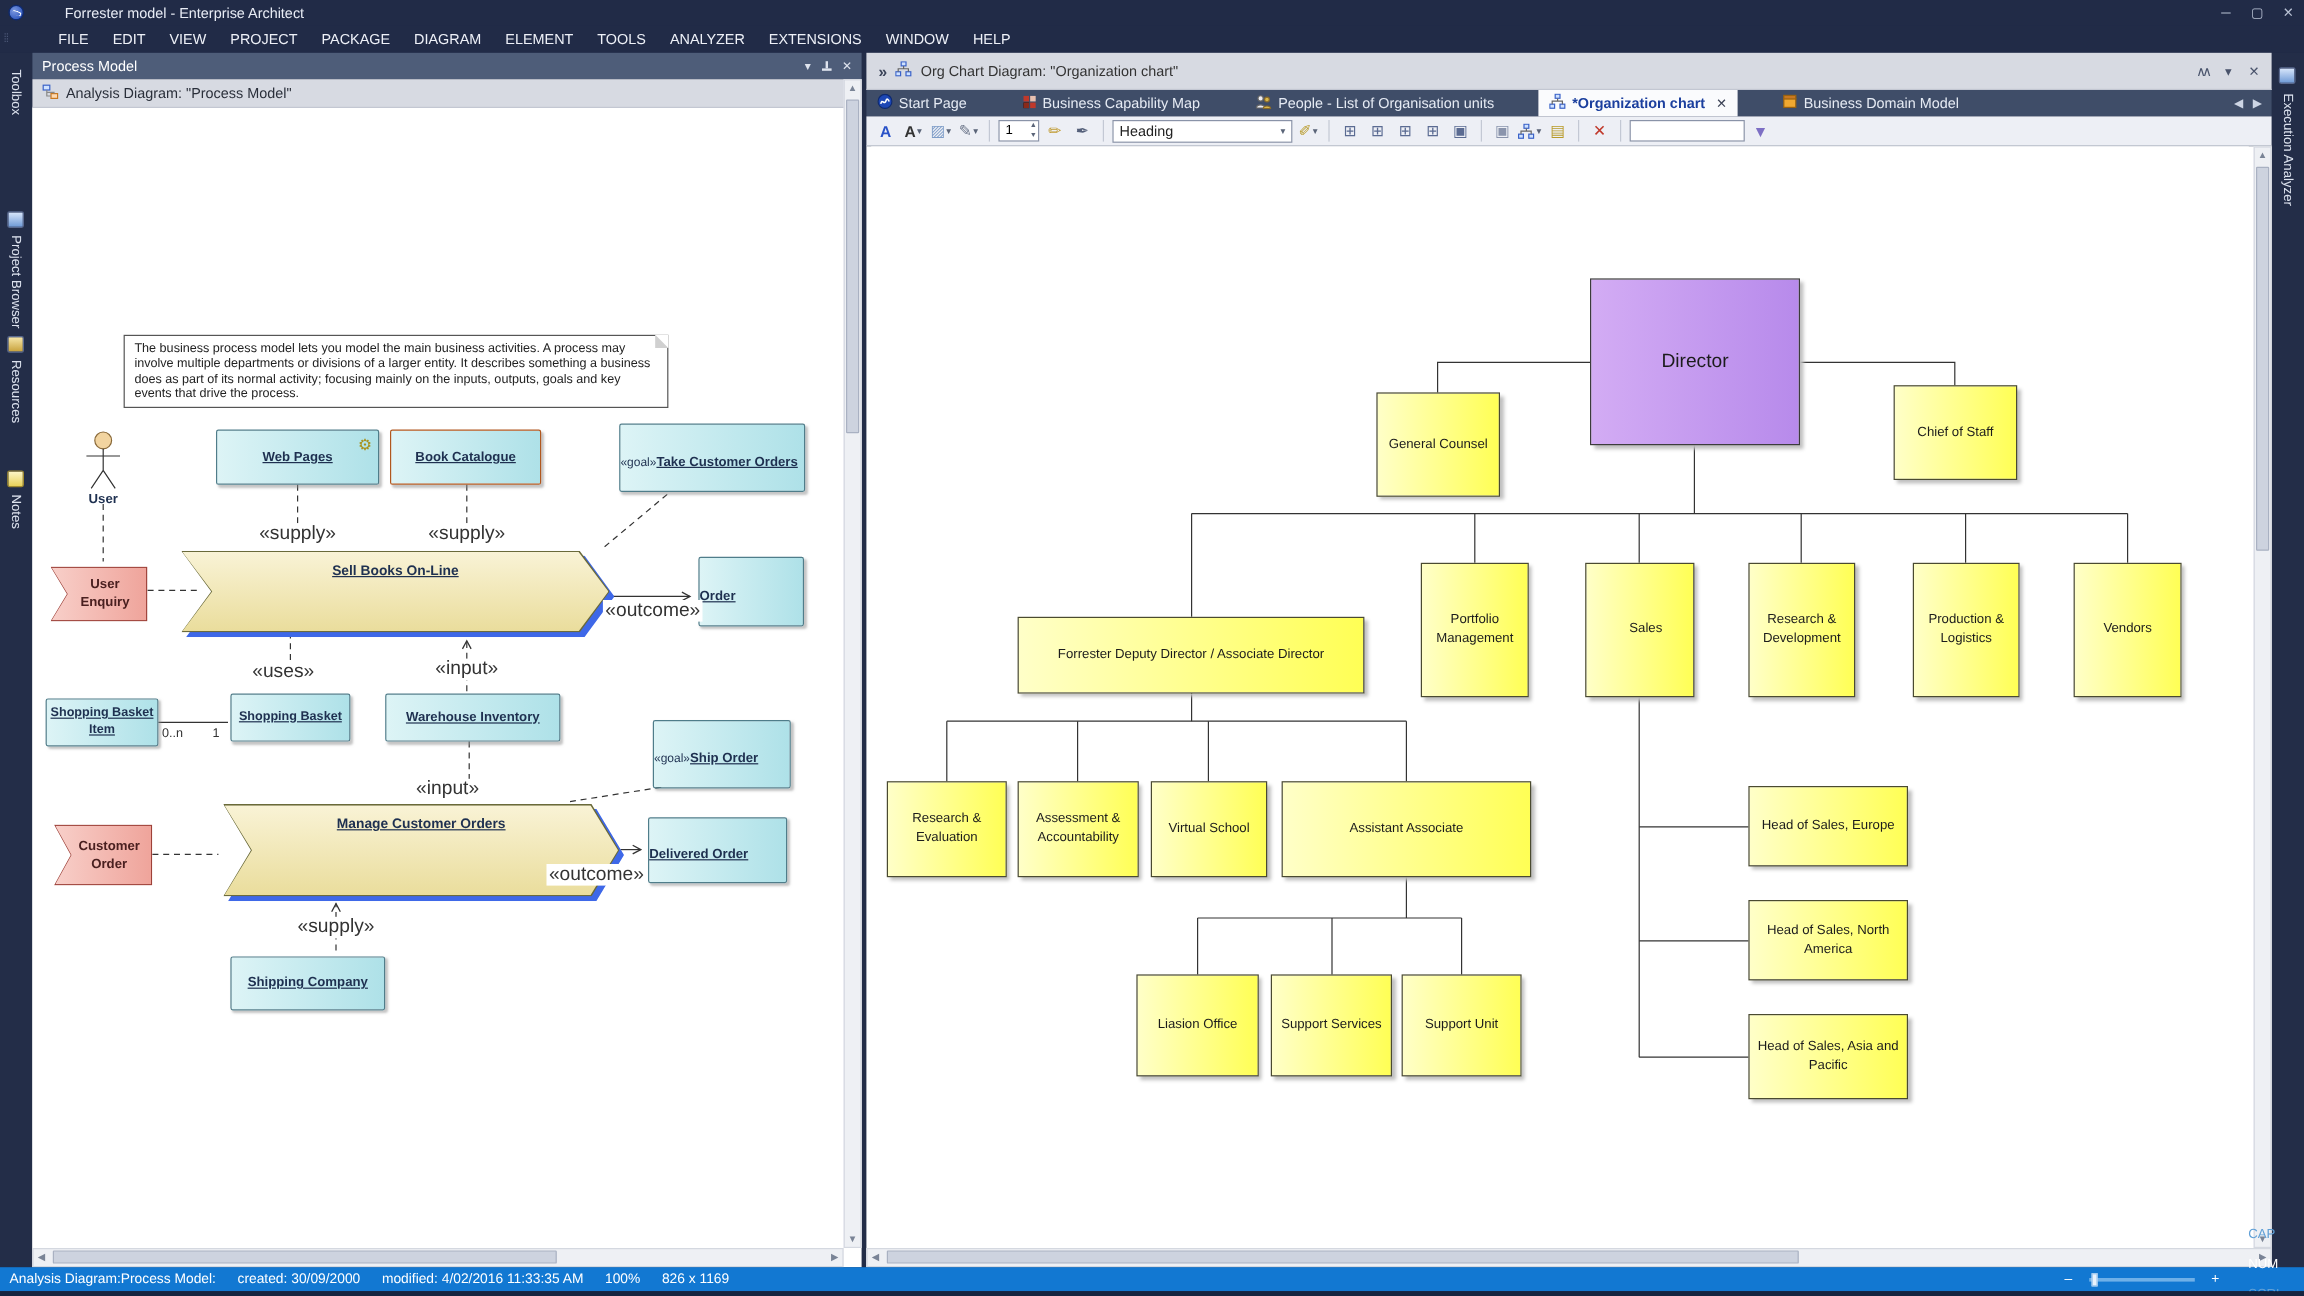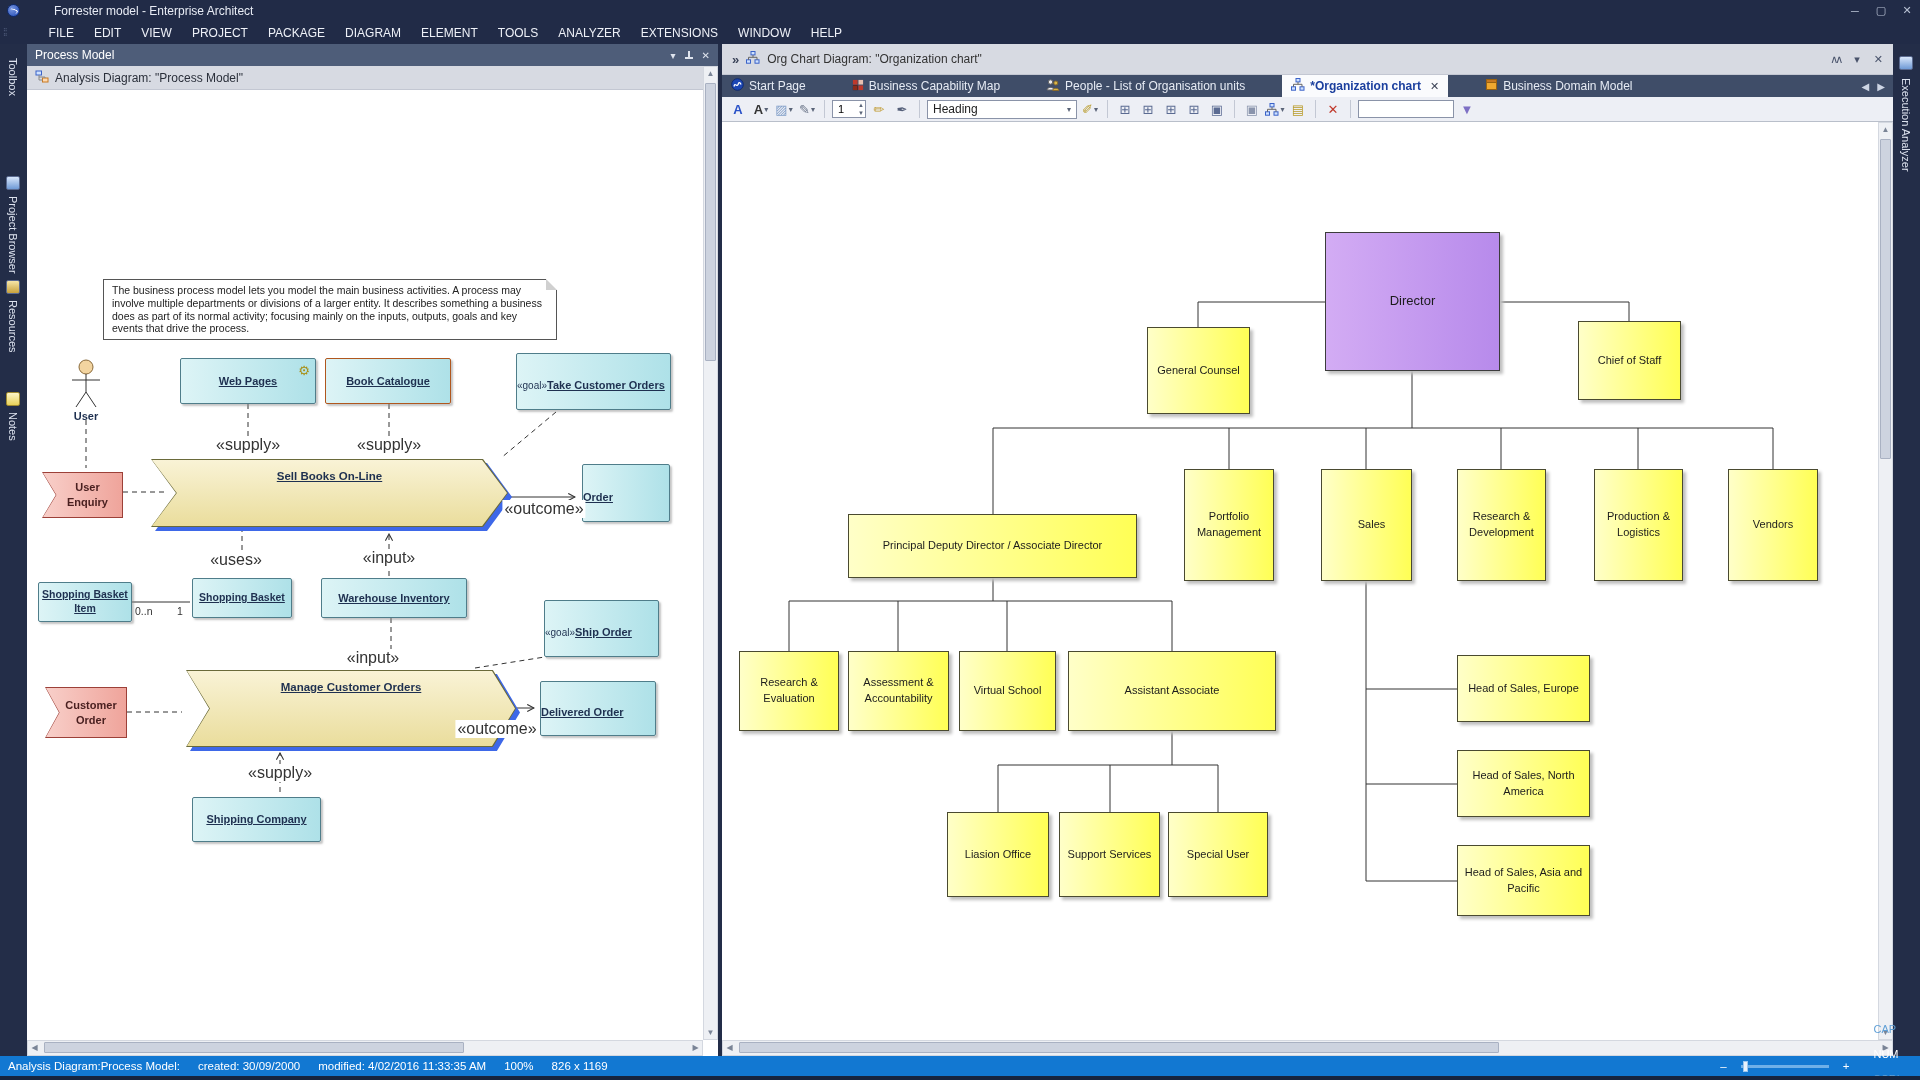--- a/index.html
+++ b/index.html
@@ -79,21 +79,21 @@
   .pr-sh{inset:0;background:#3e68e8;transform:translate(4px,4px);}
   .pr-brd{inset:0;background:#6a6a3a;}
   .pr-fil{inset:1px;background:linear-gradient(180deg,#f9f3d6,#eadd9c);}
   .pr-lbl{position:absolute;left:0;right:0;top:11px;text-align:center;font-size:11.5px;font-weight:bold;color:#1e3050;text-decoration:underline;}
   .clabel{position:absolute;transform:translateX(-50%);background:#fff;font-size:16px;color:#333;padding:0 2px;white-space:nowrap;}
   .mlabel{position:absolute;background:#fff;font-size:10.5px;color:#333;white-space:nowrap;}
   .actor-lbl{position:absolute;transform:translateX(-50%);font-size:11px;font-weight:bold;color:#1e3050;}
 
   
   .onode{position:absolute;border:1px solid #4a4a30;background:linear-gradient(90deg,#ffffc8,#ffff55);box-shadow:3px 3px 3px #bfbfbf;display:flex;align-items:center;justify-content:center;text-align:center;font-size:11px;color:#1c1c1c;white-space:pre-line;line-height:1.45;padding:2px;}
-  .onode.purple{background:linear-gradient(90deg,#d3acf4,#b78aeb);font-size:13px;border-color:#3c3c3c;}
+  .onode.purple{background:linear-gradient(90deg,#d3acf4,#b78aeb);font-size:16px;border-color:#3c3c3c;}
 
   
   .sbar{background:#eef0f4;border:1px solid #d4d8e0;position:absolute;}
   .sthumb{position:absolute;background:#cdd3df;border:1px solid #a9b1c2;border-radius:1px;}
   .sarrow{position:absolute;width:13px;height:13px;color:#7a8496;font-size:8px;display:flex;align-items:center;justify-content:center;}
 
   
   .statusbar{left:0;top:1056px;width:1920px;height:20px;background:#1278d2;color:#fff;font-size:11.5px;display:flex;align-items:center;padding:0 8px;}
   .statusbar .lt{display:flex;gap:18px;}
   .statusbar .rt{margin-left:auto;display:flex;align-items:center;gap:14px;}
@@ -465,38 +465,38 @@
       <path d="M640,459 V759"></path>
       <path d="M640,567 H731"></path>
       <path d="M640,662 H731"></path>
       <path d="M640,759 H731"></path>
     </g>
   </svg>
   <div id="orgNodes">
       <div class="onode purple" style="left: 599px; top: 110px; width: 175px; height: 139px;">Director</div>
       <div class="onode" style="left: 421px; top: 205px; width: 103px; height: 87px;">General Counsel</div>
       <div class="onode" style="left: 852px; top: 199px; width: 103px; height: 79px;">Chief of Staff</div>
-      <div class="onode" style="left: 122px; top: 392px; width: 289px; height: 64px;">Principal Deputy Director / Associate Director</div>
+      <div class="onode" style="left: 122px; top: 392px; width: 289px; height: 64px;">Forrester Deputy Director / Associate Director</div>
       <div class="onode" style="left: 458px; top: 347px; width: 90px; height: 112px;">Portfolio
 Management</div>
       <div class="onode" style="left: 595px; top: 347px; width: 91px; height: 112px; padding-left: 12px;">Sales</div>
       <div class="onode" style="left: 731px; top: 347px; width: 89px; height: 112px;">Research &amp;
 Development</div>
       <div class="onode" style="left: 868px; top: 347px; width: 89px; height: 112px;">Production &amp;
 Logistics</div>
       <div class="onode" style="left: 1002px; top: 347px; width: 90px; height: 112px;">Vendors</div>
       <div class="onode" style="left: 13px; top: 529px; width: 100px; height: 80px;">Research &amp;
 Evaluation</div>
       <div class="onode" style="left: 122px; top: 529px; width: 101px; height: 80px;">Assessment &amp;
 Accountability</div>
       <div class="onode" style="left: 233px; top: 529px; width: 97px; height: 80px;">Virtual School</div>
       <div class="onode" style="left: 342px; top: 529px; width: 208px; height: 80px;">Assistant Associate</div>
       <div class="onode" style="left: 221px; top: 690px; width: 102px; height: 85px;">Liasion Office</div>
       <div class="onode" style="left: 333px; top: 690px; width: 101px; height: 85px;">Support Services</div>
-      <div class="onode" style="left: 442px; top: 690px; width: 100px; height: 85px;">Special User</div>
+      <div class="onode" style="left: 442px; top: 690px; width: 100px; height: 85px;">Support Unit</div>
       <div class="onode" style="left: 731px; top: 533px; width: 133px; height: 67px;">Head of Sales, Europe</div>
       <div class="onode" style="left: 731px; top: 628px; width: 133px; height: 67px;">Head of Sales, North
 America</div>
       <div class="onode" style="left: 731px; top: 723px; width: 133px; height: 71px;">Head of Sales, Asia and
 Pacific</div>
     </div>
 </div>
 
 <div class="abs sbar" style="left:1878px;top:122px;width:15px;height:918px;">
   <span class="sarrow" style="top:0;left:0;">▲</span>

